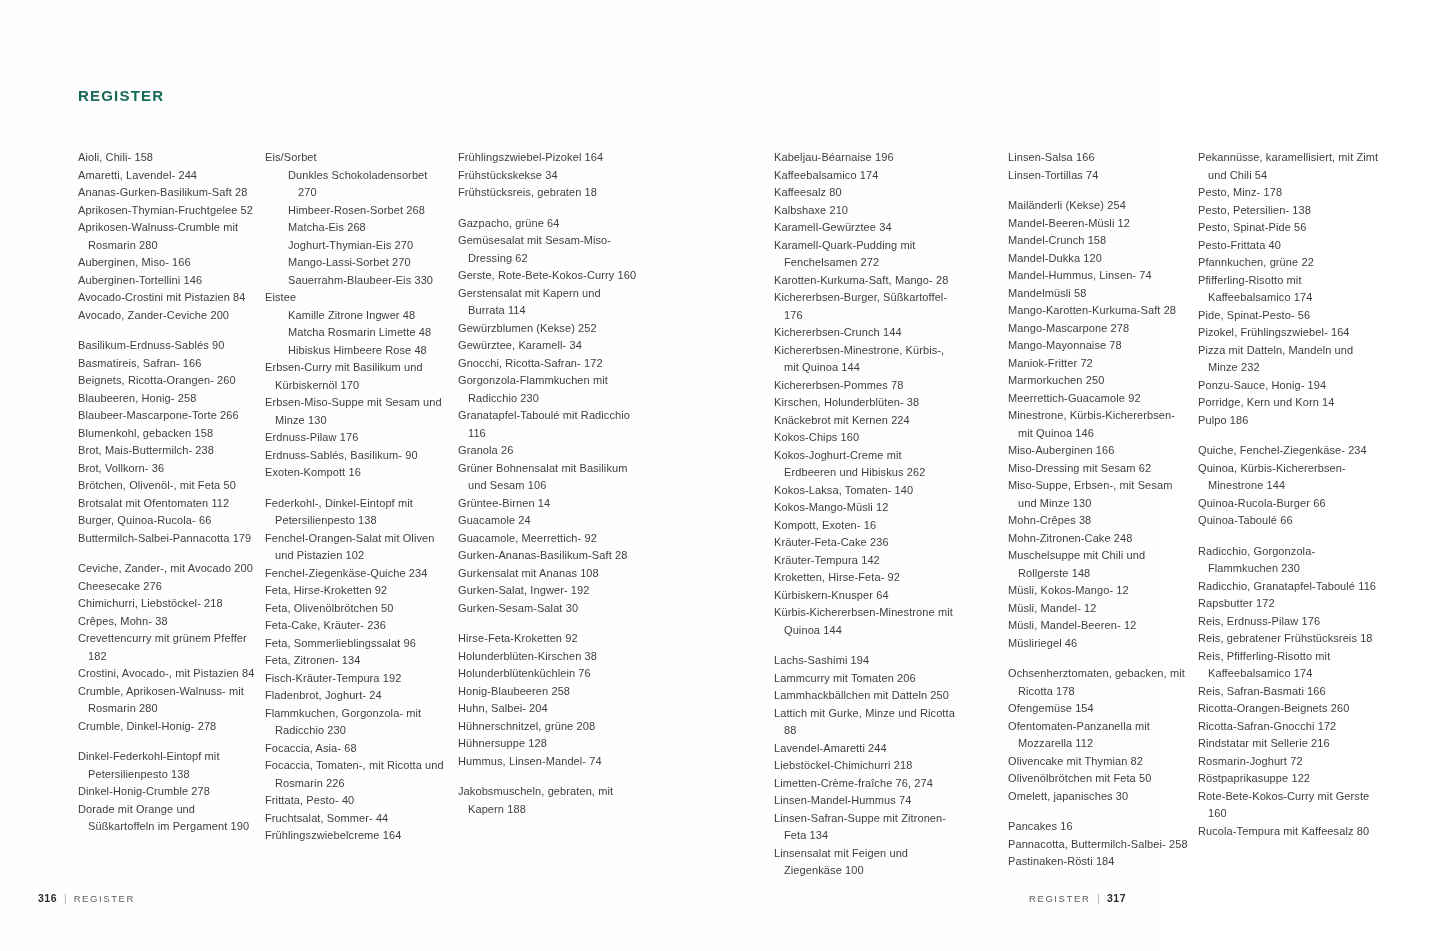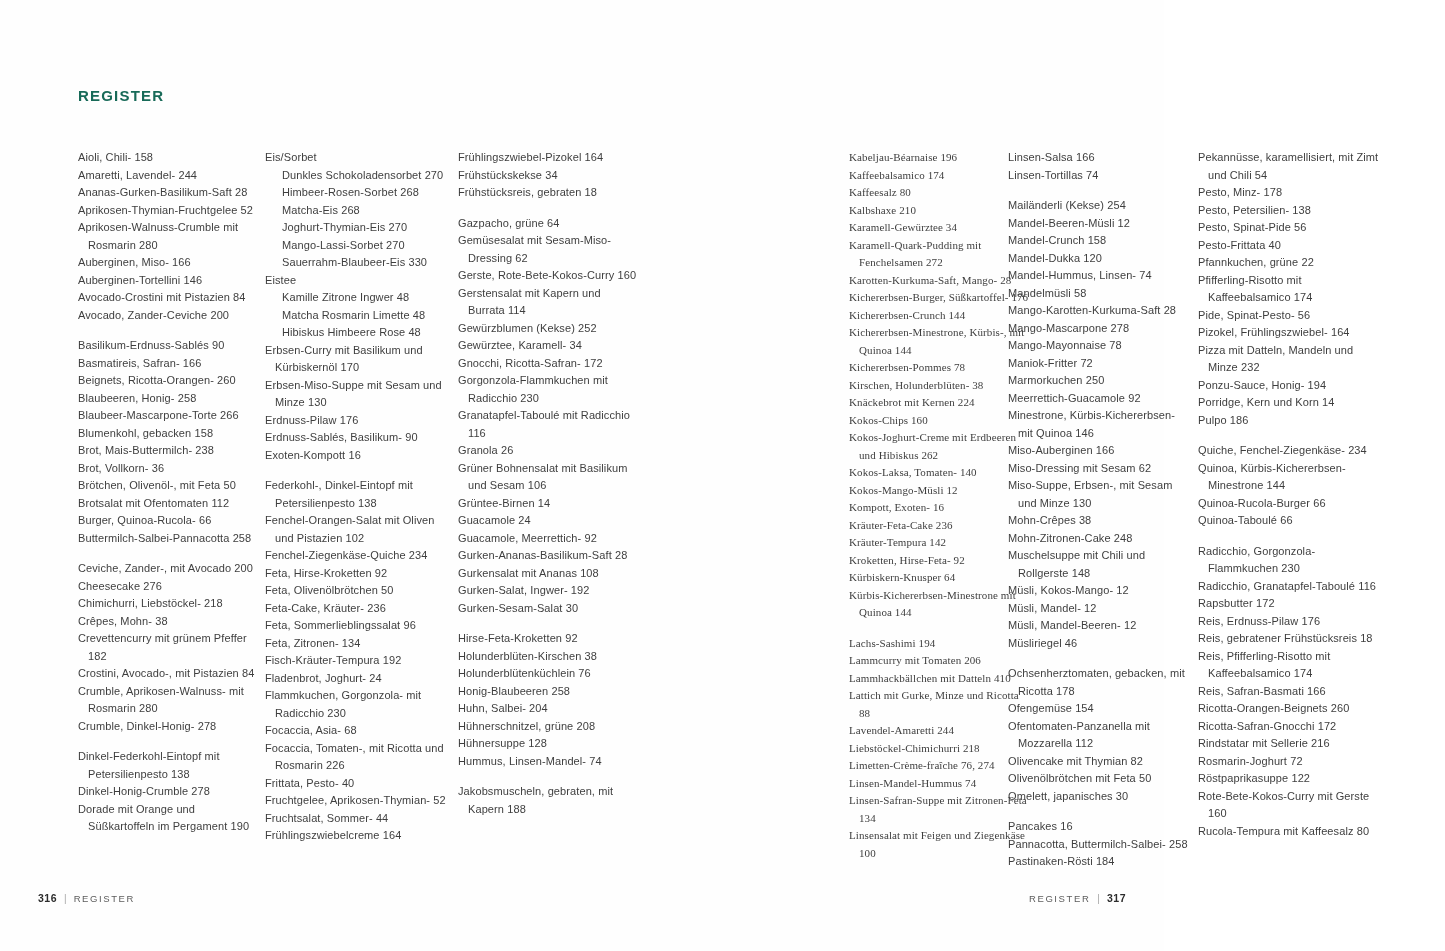--- a/index.html
+++ b/index.html
@@ -28,31 +28,31 @@
     position: absolute;
     top: 149px;
     width: 181px;
     font-size: 11px;
     line-height: 17.5px;
     letter-spacing: 0.1px;
   }
   .col-1 { left: 78px; }
   .col-2 { left: 265px; }
   .col-3 { left: 458px; }
-  .col-4 { left: 849px; font-family: Liberation Serif, serif; }
+  .col-4 { left: 774px; }
   .col-5 { left: 1008px; }
   .col-6 { left: 1198px; }
   .group + .group { margin-top: 13px; }
   .entry {
     padding-left: 10px;
     text-indent: -10px;
     overflow-wrap: break-word;
   }
   .entry.sub {
-    margin-left: 17px;
+    margin-left: 23px;
     padding-left: 10px;
     text-indent: -10px;
   }
   .footer {
     position: absolute;
     top: 892px;
     font-size: 10.5px;
     display: flex;
     align-items: center;
     gap: 7px;
@@ -100,21 +100,21 @@
         <div class="entry">Basmatireis, Safran- 166</div>
         <div class="entry">Beignets, Ricotta-Orangen- 260</div>
         <div class="entry">Blaubeeren, Honig- 258</div>
         <div class="entry">Blaubeer-Mascarpone-Torte 266</div>
         <div class="entry">Blumenkohl, gebacken 158</div>
         <div class="entry">Brot, Mais-Buttermilch- 238</div>
         <div class="entry">Brot, Vollkorn- 36</div>
         <div class="entry">Brötchen, Olivenöl-, mit Feta 50</div>
         <div class="entry">Brotsalat mit Ofentomaten 112</div>
         <div class="entry">Burger, Quinoa-Rucola- 66</div>
-        <div class="entry">Buttermilch-Salbei-Pannacotta 258</div>
+        <div class="entry">Buttermilch-Salbei-Pannacotta 179</div>
       </div>
       <div class="group">
         <div class="entry">Ceviche, Zander-, mit Avocado 200</div>
         <div class="entry">Cheesecake 276</div>
         <div class="entry">Chimichurri, Liebstöckel- 218</div>
         <div class="entry">Crêpes, Mohn- 38</div>
         <div class="entry">Crevettencurry mit grünem Pfeffer 182</div>
         <div class="entry">Crostini, Avocado-, mit Pistazien 84</div>
         <div class="entry">Crumble, Aprikosen-Walnuss- mit Rosmarin 280</div>
         <div class="entry">Crumble, Dinkel-Honig- 278</div>
@@ -152,21 +152,20 @@
         <div class="entry">Feta, Olivenölbrötchen 50</div>
         <div class="entry">Feta-Cake, Kräuter- 236</div>
         <div class="entry">Feta, Sommerlieblingssalat 96</div>
         <div class="entry">Feta, Zitronen- 134</div>
         <div class="entry">Fisch-Kräuter-Tempura 192</div>
         <div class="entry">Fladenbrot, Joghurt- 24</div>
         <div class="entry">Flammkuchen, Gorgonzola- mit Radicchio 230</div>
         <div class="entry">Focaccia, Asia- 68</div>
         <div class="entry">Focaccia, Tomaten-, mit Ricotta und Rosmarin 226</div>
         <div class="entry">Frittata, Pesto- 40</div>
-        <div class="entry">Fruchtgelee, Aprikosen-Thymian- 52</div>
         <div class="entry">Fruchtsalat, Sommer- 44</div>
         <div class="entry">Frühlingszwiebelcreme 164</div>
       </div>
     </div>
   <div class="col col-3">
       <div class="group">
         <div class="entry">Frühlingszwiebel-Pizokel 164</div>
         <div class="entry">Frühstückskekse 34</div>
         <div class="entry">Frühstücksreis, gebraten 18</div>
       </div>
@@ -226,21 +225,21 @@
         <div class="entry">Kompott, Exoten- 16</div>
         <div class="entry">Kräuter-Feta-Cake 236</div>
         <div class="entry">Kräuter-Tempura 142</div>
         <div class="entry">Kroketten, Hirse-Feta- 92</div>
         <div class="entry">Kürbiskern-Knusper 64</div>
         <div class="entry">Kürbis-Kichererbsen-Minestrone mit Quinoa 144</div>
       </div>
       <div class="group">
         <div class="entry">Lachs-Sashimi 194</div>
         <div class="entry">Lammcurry mit Tomaten 206</div>
-        <div class="entry">Lammhackbällchen mit Datteln 410</div>
+        <div class="entry">Lammhackbällchen mit Datteln 250</div>
         <div class="entry">Lattich mit Gurke, Minze und Ricotta 88</div>
         <div class="entry">Lavendel-Amaretti 244</div>
         <div class="entry">Liebstöckel-Chimichurri 218</div>
         <div class="entry">Limetten-Crème-fraîche 76, 274</div>
         <div class="entry">Linsen-Mandel-Hummus 74</div>
         <div class="entry">Linsen-Safran-Suppe mit Zitronen-Feta 134</div>
         <div class="entry">Linsensalat mit Feigen und Ziegenkäse 100</div>
       </div>
     </div>
   <div class="col col-5">

